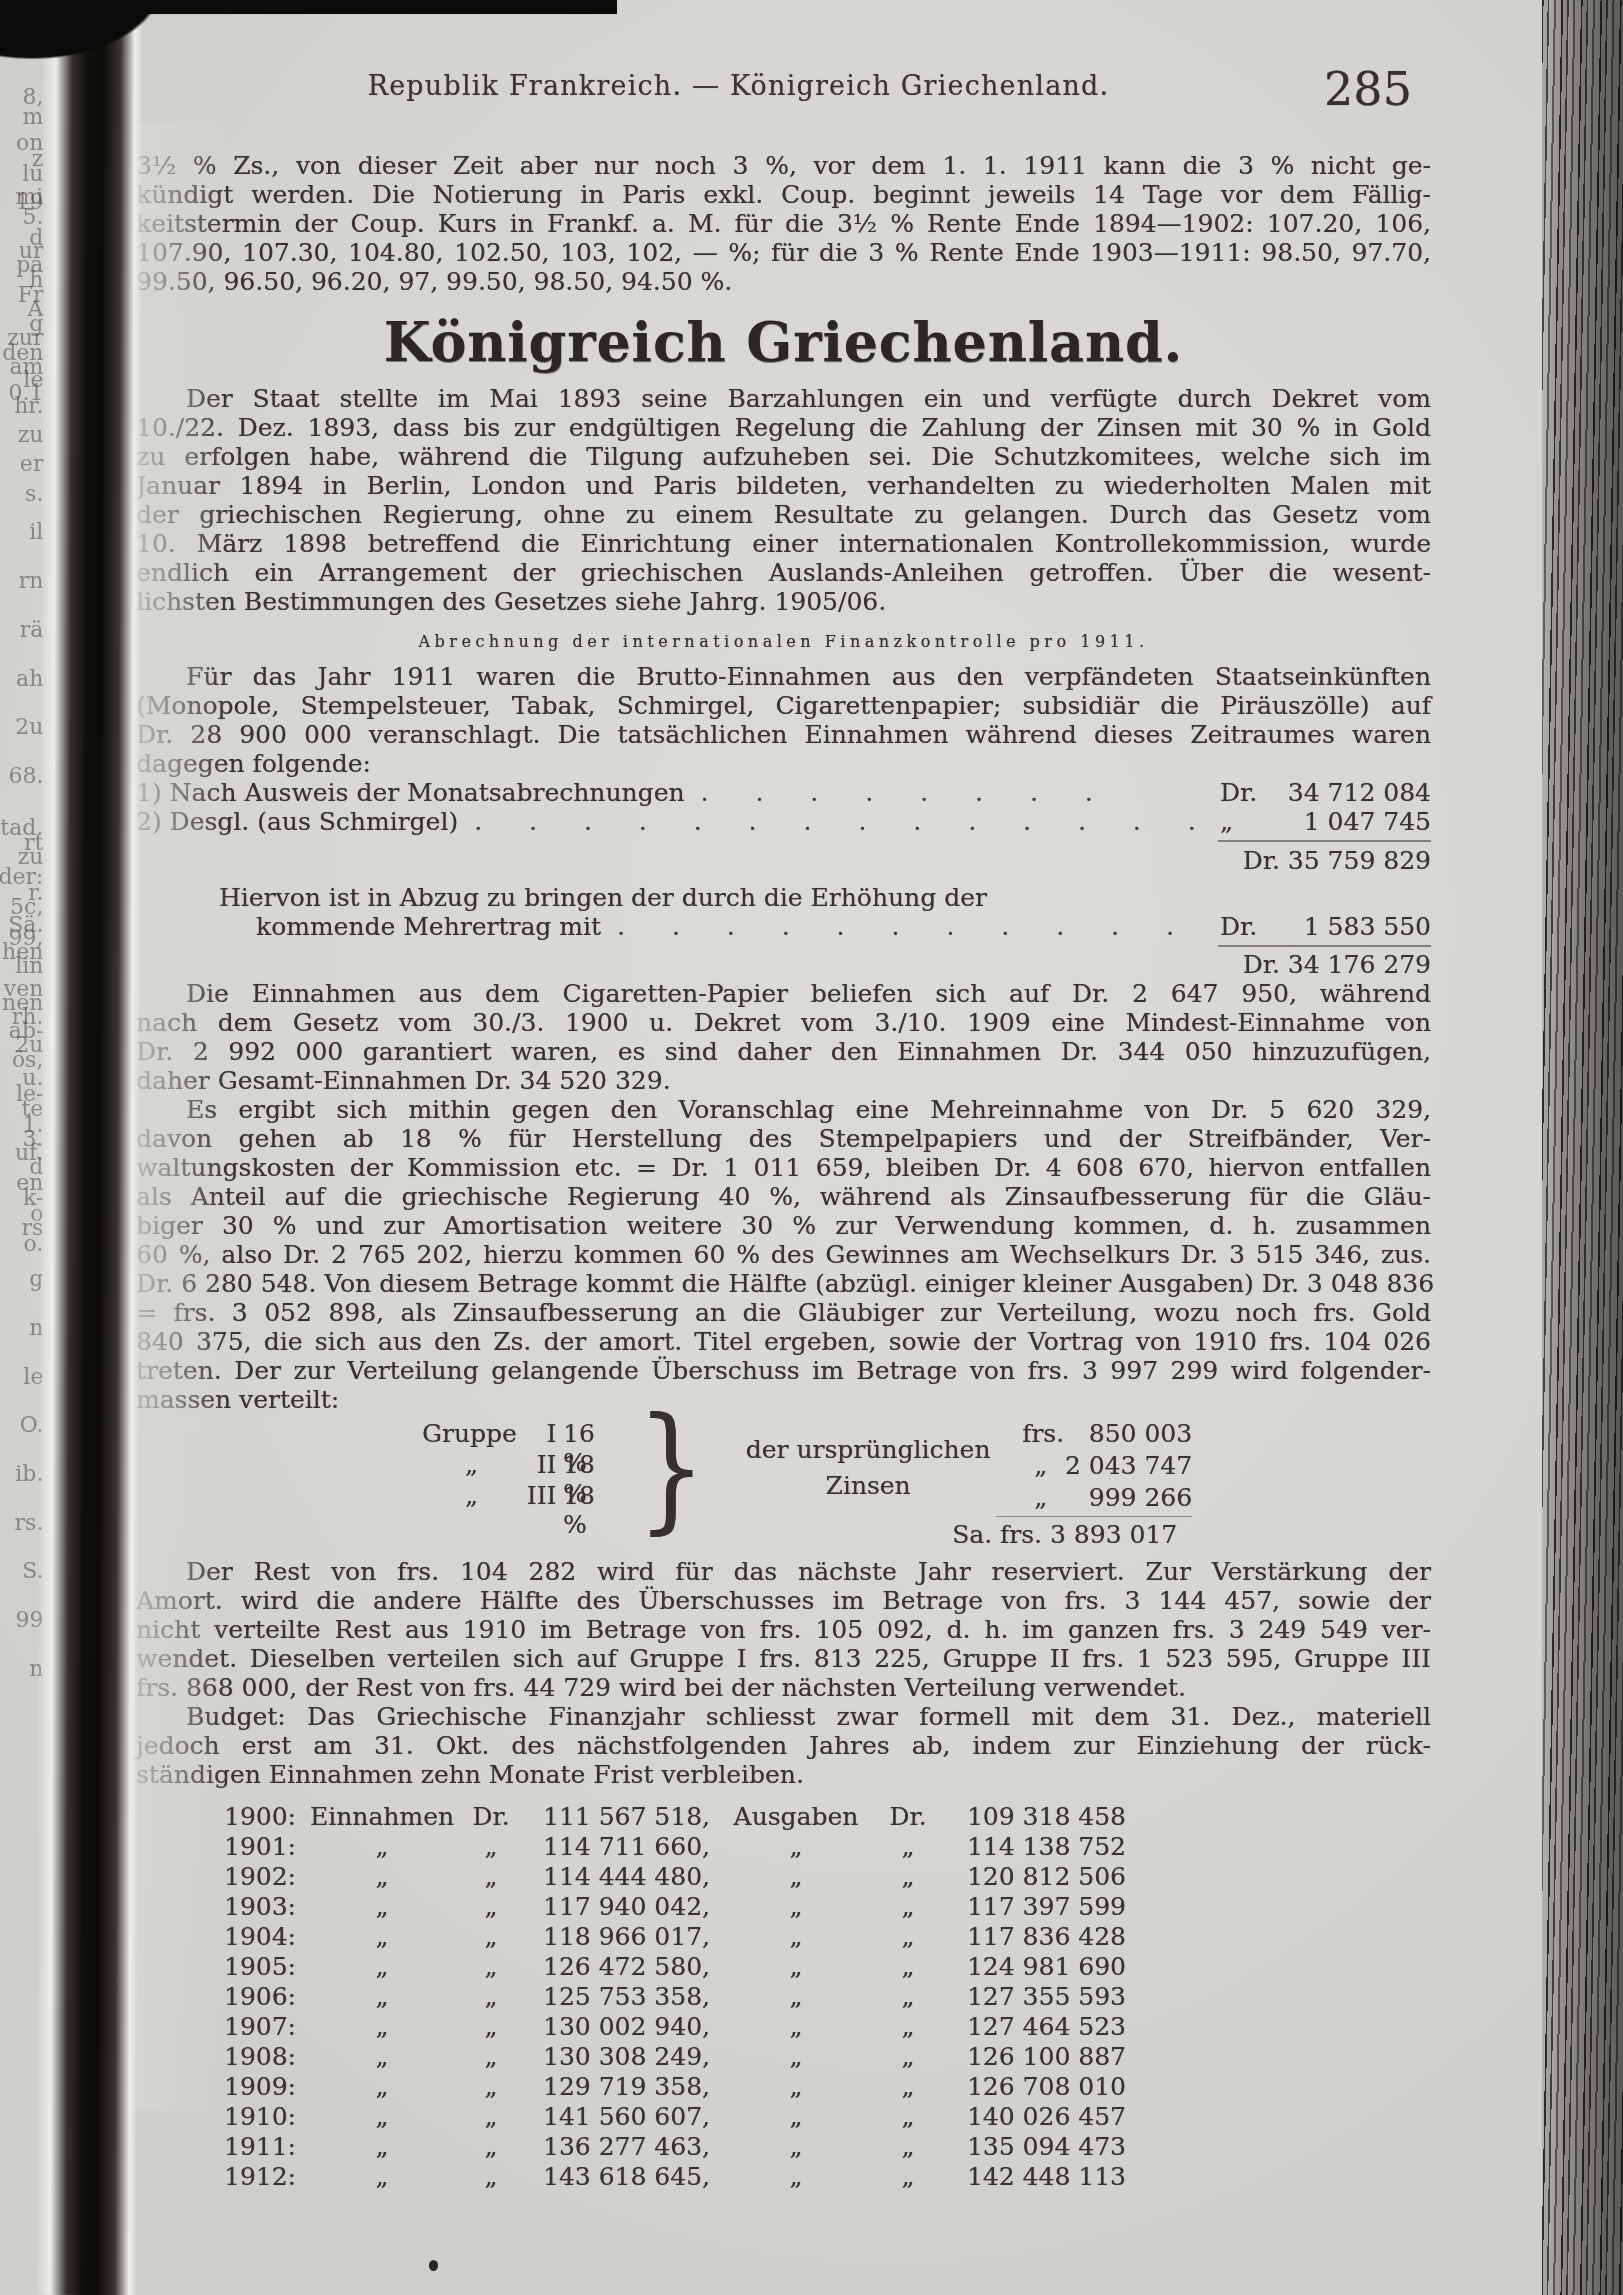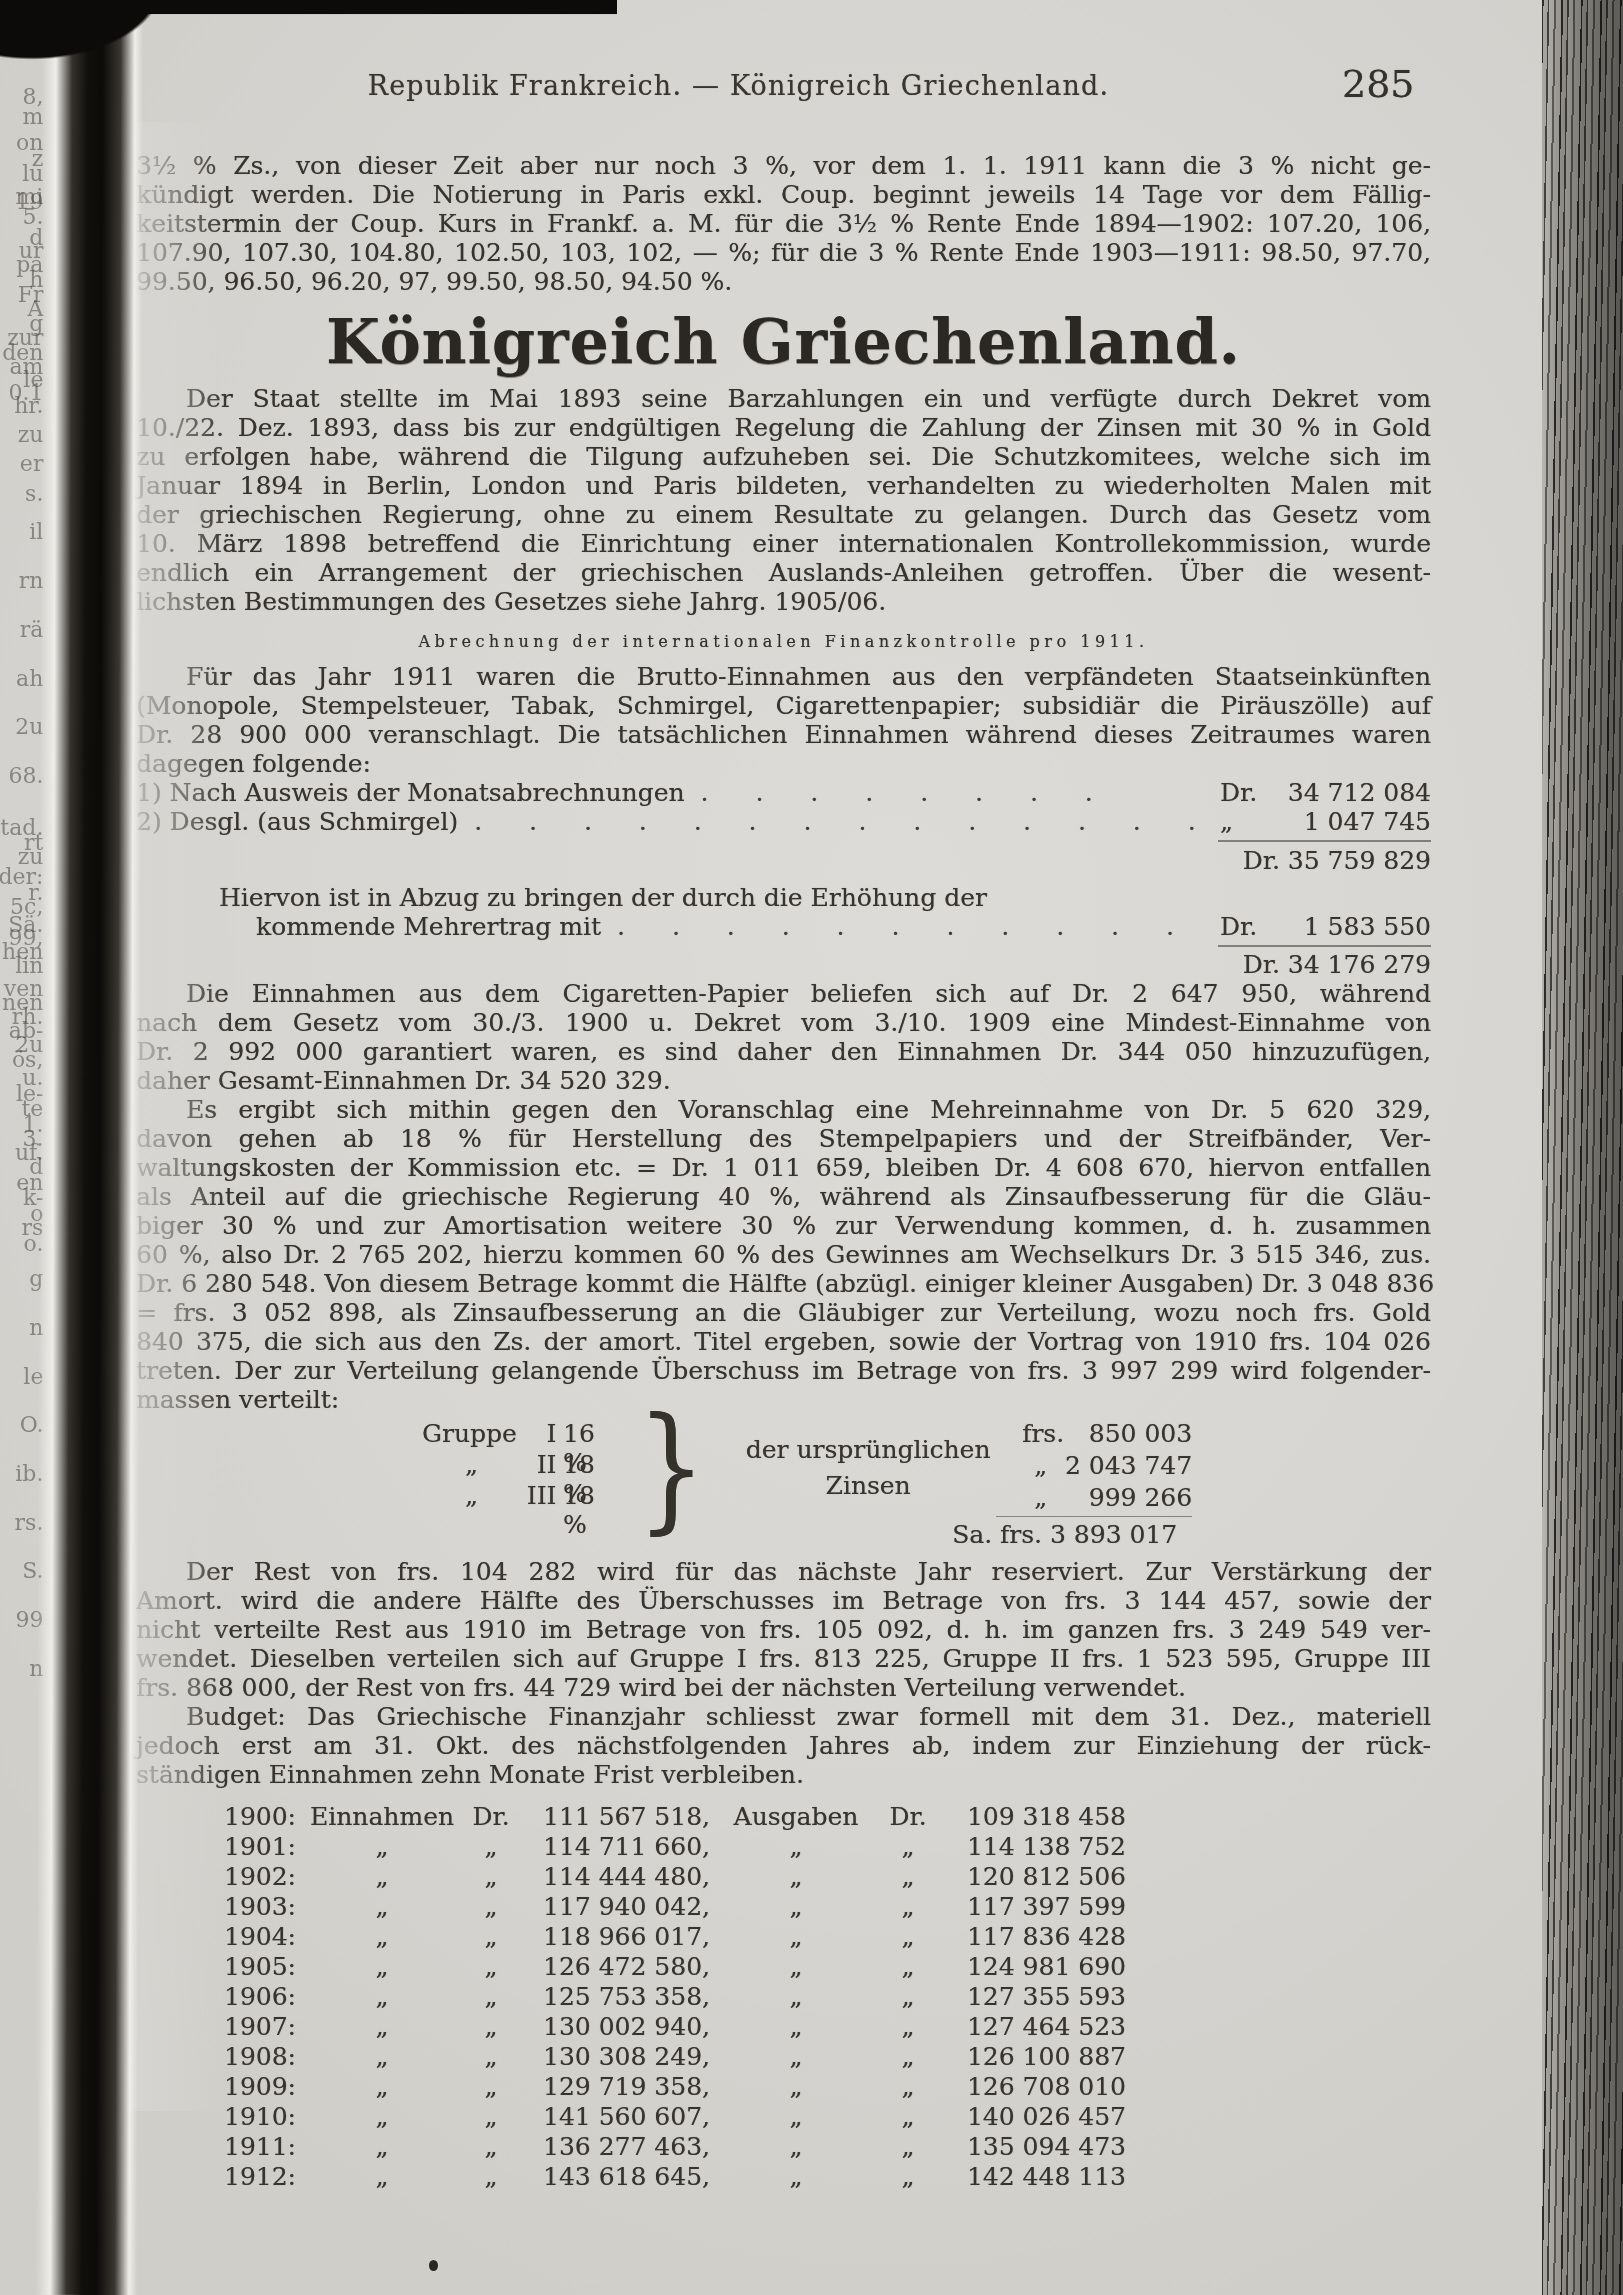--- a/index.html
+++ b/index.html
@@ -52,36 +52,36 @@
   .fragment{
     position:absolute;right:1.6px;white-space:nowrap;
     font-size:22px;color:rgba(62,58,53,.5);filter:blur(0.5px);
   }
   .running-head{
     position:absolute;top:70px;left:142px;width:1193px;text-align:center;
     font-size:27px;letter-spacing:1.2px;color:#3a362f;
     text-shadow:0 0 0.8px rgba(45,42,38,.55);
   }
   .page-number{
-    position:absolute;top:62px;left:1342px;width:106px;
-    font-size:38px;color:#35312b;text-shadow:0 0 0.8px rgba(45,42,38,.6);
+    position:absolute;top:62px;left:1315px;width:106px;text-align:center;
+    font-size:46px;color:#35312b;text-shadow:0 0 0.8px rgba(45,42,38,.6);
   }
   .content{
     position:absolute;left:136px;top:151px;width:1295px;z-index:2;
     font-size:25px;line-height:29px;
     text-shadow:0.2px 0.3px 0.7px rgba(48,44,40,.55);
   }
   .para .line{
     text-align:justify;text-align-last:justify;white-space:nowrap;
   }
   .para .line.short{text-align-last:left;}
   .para .line.indent{padding-left:50px;}
   h1.title{
     margin:19.5px 0 16px 0;text-align:center;
-    font-size:62px;line-height:52px;font-weight:bold;color:#2b2823;
+    font-size:54px;line-height:52px;font-weight:bold;color:#2b2823;
     letter-spacing:0.8px;text-shadow:0.3px 0.5px 0.8px rgba(40,37,33,.5);
   }
   .section-heading{
     margin:11.4px 0 6.5px 0;text-align:center;
     font-size:16px;letter-spacing:4.5px;color:#35312b;
   }
   
   .acct-row{display:flex;align-items:baseline;}
   .acct-row.d2 .acct-label{padding-left:0;}
   .acct-label{white-space:nowrap;}

